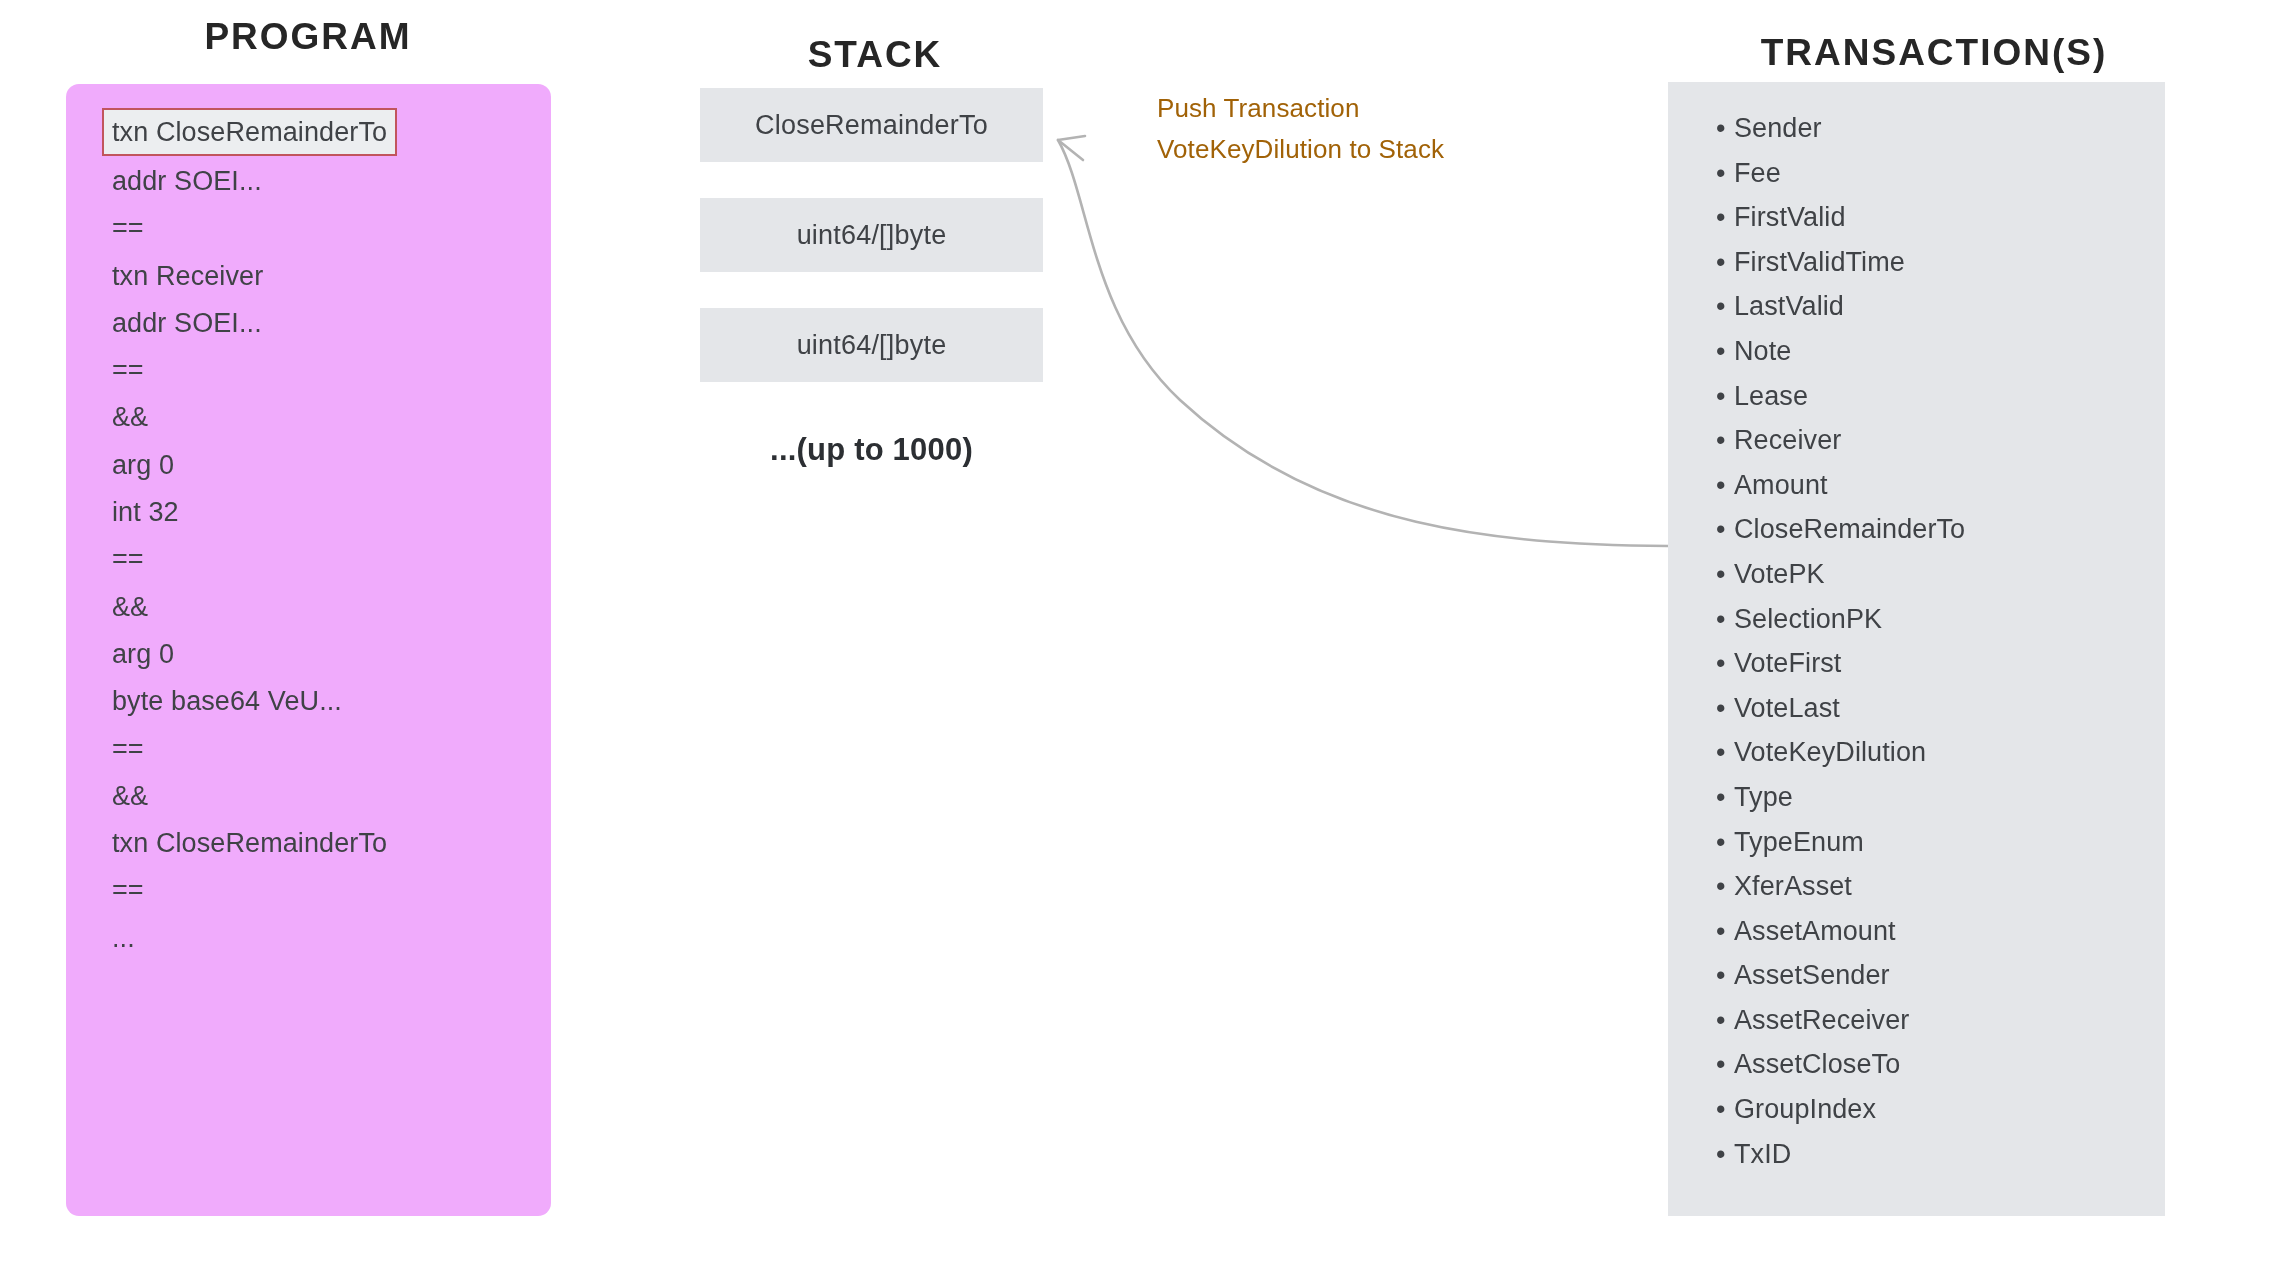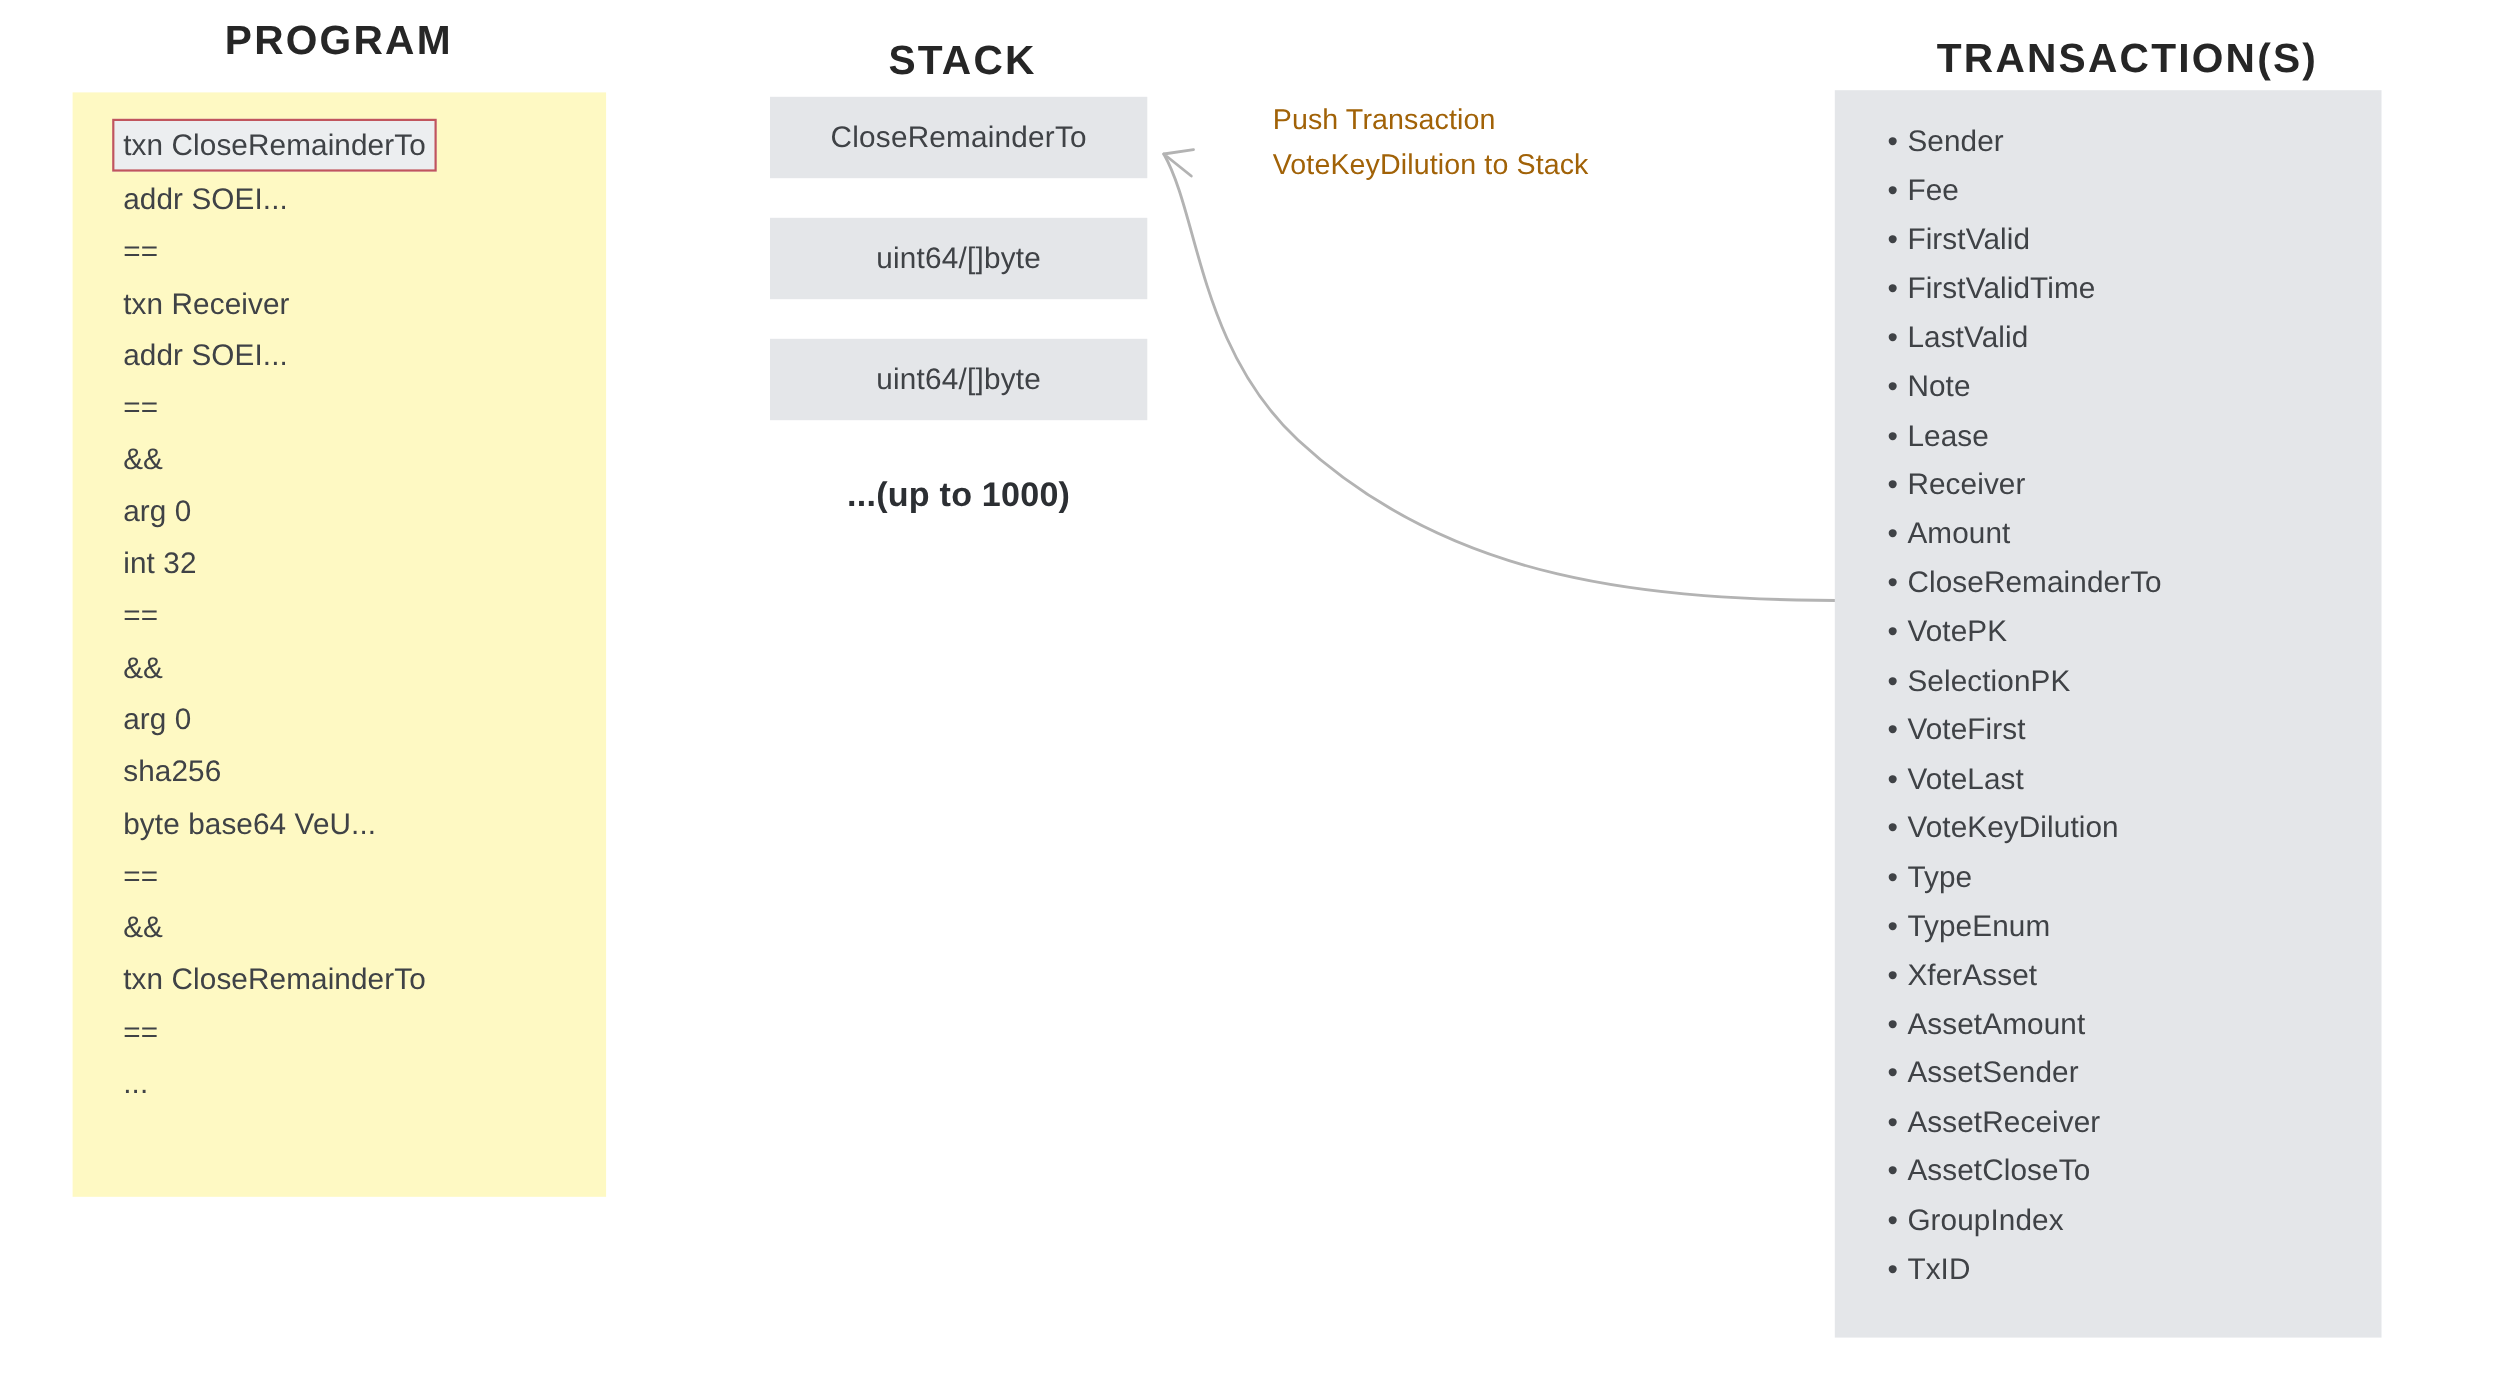--- a/index.html
+++ b/index.html
@@ -35,22 +35,23 @@
   #heading-program     { left: 308px;  top: 16px; }
   #heading-stack       { left: 875px;  top: 34px; }
   #heading-transaction { left: 1934px; top: 32px; }
 
   
   #program-panel {
     position: absolute;
     left: 66px;
     top: 84px;
     width: 485px;
-    height: 1004px;
-    background: #fef9c3;
+    height: 1132px;
+    background: #f0abfc;
+    border-radius: 13px;
   }
   #program-list {
     position: absolute;
     left: 46px;
     top: 22px;
     right: 12px;
     display: flex;
     flex-direction: column;
   }
   .program-line {
@@ -177,21 +178,20 @@
         <div class="program-line">==</div>
         <div class="program-line">txn Receiver</div>
         <div class="program-line">addr SOEI...</div>
         <div class="program-line">==</div>
         <div class="program-line">&amp;&amp;</div>
         <div class="program-line">arg 0</div>
         <div class="program-line">int 32</div>
         <div class="program-line">==</div>
         <div class="program-line">&amp;&amp;</div>
         <div class="program-line">arg 0</div>
-        <div class="program-line">sha256</div>
         <div class="program-line">byte base64 VeU...</div>
         <div class="program-line">==</div>
         <div class="program-line">&amp;&amp;</div>
         <div class="program-line">txn CloseRemainderTo</div>
         <div class="program-line">==</div>
         <div class="program-line">...</div>
       </div>
   </div>
 
   <div class="col-heading" id="heading-stack">STACK</div>

